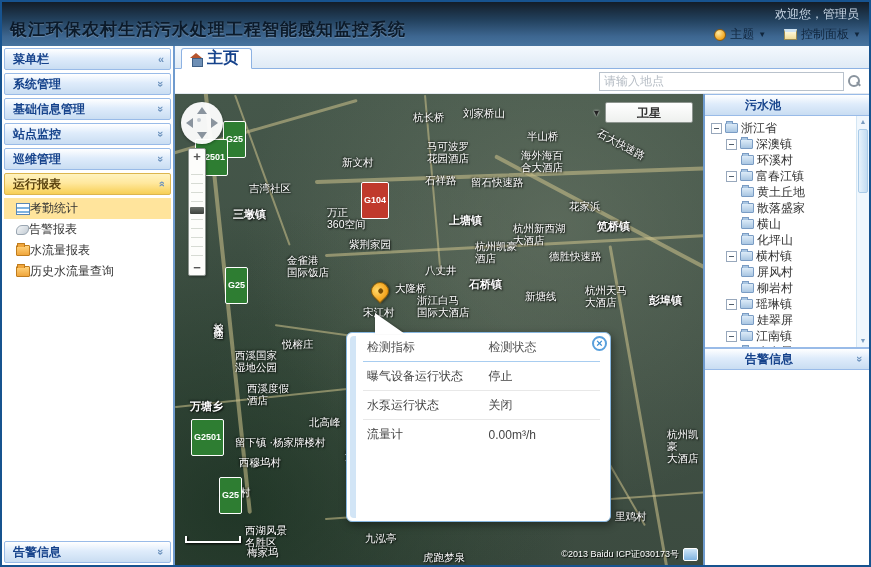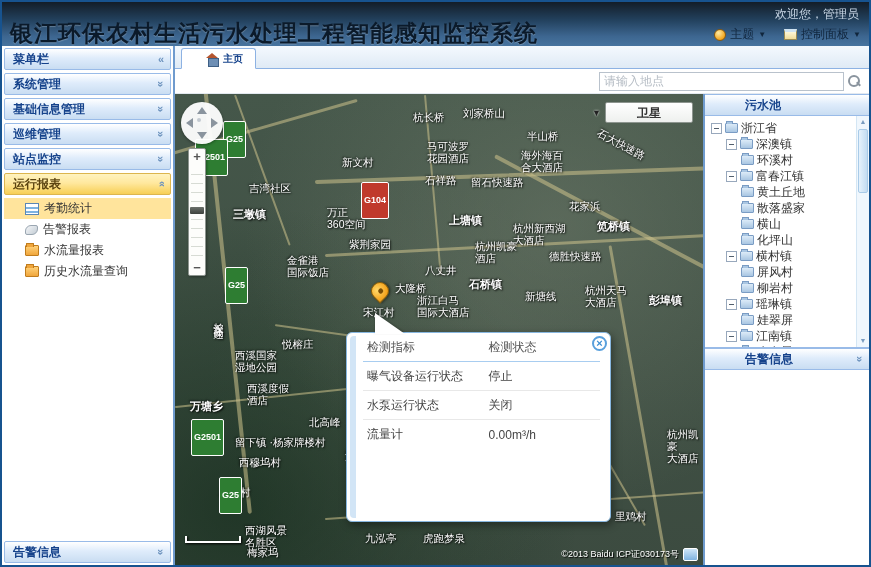--- a/index.html
+++ b/index.html
@@ -3,21 +3,21 @@
 <meta charset="utf-8">
 <style>
   * { margin:0; padding:0; box-sizing:border-box; }
   html,body { width:871px; height:567px; overflow:hidden; font-family:"Liberation Sans",sans-serif; }
   .app { position:relative; width:871px; height:567px; background:#fff; border:2px solid #17538f; display:flex; flex-direction:column; }
 
   
   .hdr { height:44px; flex:0 0 44px; background:linear-gradient(180deg,#131d28 0%,#24425f 45%,#3d6globally 0%,#3d6690 80%,#47749f 100%);
          background:linear-gradient(180deg,#131d28 0%,#22405c 40%,#3d6690 78%,#47749f 100%);
          position:relative; color:#0d1c2c; }
-  .hdr-title { position:absolute; left:8px; top:16px; font-size:23px; font-weight:bold; color:#0b1a2a; text-shadow:0 1px 1px rgba(255,255,255,.25); letter-spacing:1px; }
+  .hdr-title { position:absolute; left:8px; top:16px; font-size:17px; font-weight:bold; color:#0b1a2a; text-shadow:0 1px 1px rgba(255,255,255,.25); letter-spacing:1px; }
   .hdr-welcome { position:absolute; right:10px; top:4px; font-size:12px; color:#c9d7e6; }
   .hdr-btns { position:absolute; right:8px; top:24px; display:flex; gap:18px; font-size:12px; color:#10253c; }
   .hdr-btn { display:flex; align-items:center; gap:4px; cursor:pointer; }
   .ico-theme { width:12px; height:12px; border-radius:50%; background:radial-gradient(circle at 35% 30%,#ffe9a0,#f2a51e 70%,#b97413); border:1px solid #8a5a10; }
   .ico-panel { width:13px; height:11px; background:linear-gradient(#fdf6d8,#f0dc9a); border:1px solid #9a8b55; border-top:3px solid #cfe3f2; }
   .caret { font-size:8px; color:#10253c; }
 
   
   .cols { flex:1; display:flex; min-height:0; }
 
@@ -26,35 +26,35 @@
   .bar { height:22px; flex:0 0 22px; display:flex; align-items:center; justify-content:space-between; padding:0 6px 0 8px;
          background:linear-gradient(#ffffff,#dfecfb 45%,#c9ddf2); border:1px solid #99bbe8; border-radius:2px;
          font-size:12px; font-weight:bold; color:#15428b; cursor:pointer; }
   .bar + .bar { margin-top:3px; }
   .bar .chev { color:#6d93be; font-size:11px; font-weight:bold; display:inline-block; }
   .chev.down { transform:rotate(90deg); }
   .chev.up { transform:rotate(-90deg); }
   .bar.menu { margin-bottom:3px; }
   .bar.yellow { margin-top:3px; background:linear-gradient(#fff3c0,#ffe89e 45%,#f7cf55); border-color:#dcb54e; color:#5b4310; }
   .submenu { background:#fff; padding:3px 0 4px 0; }
-  .smi { height:21px; display:flex; align-items:center; gap:5px; padding-left:21px; font-size:12px; color:#333; cursor:pointer; }
+  .smi { height:21px; display:flex; align-items:center; padding-left:12px; font-size:12px; color:#333; cursor:pointer; }
   .smi.sel { background:#ffe49c; }
   .sb-spacer { flex:1; background:#fff; }
   .bar.bottom { margin-bottom:2px; }
 
   
   .ico-report { width:14px; height:12px; background:linear-gradient(#fff 0 3px,#7fb3e0 3px 5px,#fff 5px 7px,#7fb3e0 7px 9px,#fff 9px); border:1px solid #5b87b5; }
   .ico-tag { width:13px; height:10px; background:linear-gradient(135deg,#f4f6f8,#c3ccd4); border:1px solid #9aa6b1; border-radius:6px 2px 6px 2px; }
   .ico-folder { width:14px; height:11px; background:linear-gradient(#ffd27a,#f0a63c); border:1px solid #c07c1d; border-radius:1px; position:relative; }
   .ico-folder::before { content:""; position:absolute; left:0; top:-3px; width:6px; height:3px; background:#f0a63c; border:1px solid #c07c1d; border-bottom:none; border-radius:1px 1px 0 0; }
 
   
   .main { flex:1; display:flex; flex-direction:column; min-width:0; }
   .tabstrip { height:23px; flex:0 0 23px; background:linear-gradient(#f4f9fe,#dfeaf5); border-bottom:1px solid #8db2e3; padding:2px 0 0 6px; display:flex; align-items:flex-end; }
-  .tab { height:21px; margin-bottom:-1px; display:flex; align-items:center; gap:4px; padding:0 12px 0 24px; background:#fff; border:1px solid #8db2e3; border-bottom-color:#fff; border-radius:3px 3px 0 0; font-size:10px; color:#15428b; font-weight:bold; cursor:pointer; }
+  .tab { height:21px; margin-bottom:-1px; display:flex; align-items:center; gap:4px; padding:0 12px 0 8px; background:#fff; border:1px solid #8db2e3; border-bottom-color:#fff; border-radius:3px 3px 0 0; font-size:16px; color:#15428b; font-weight:bold; cursor:pointer; }
   .ico-home { width:13px; height:12px; position:relative; }
   .ico-home::before { content:""; position:absolute; left:0; top:0; border-left:6.5px solid transparent; border-right:6.5px solid transparent; border-bottom:5px solid #b5552e; }
   .ico-home::after { content:""; position:absolute; left:2px; top:5px; width:9px; height:7px; background:#6e8fb5; border:1px solid #3e5f85; }
 
   .searchrow { height:25px; flex:0 0 25px; background:#fff; display:flex; align-items:center; justify-content:flex-end; padding-right:8px; gap:3px; border-bottom:1px solid #e3e9f0; }
   .searchrow input { width:245px; height:19px; border:1px solid #b9c2cc; font-size:12px; padding:0 4px; color:#333; }
   .searchrow input::placeholder { color:#b5bcc4; }
   .ico-mag { width:14px; height:14px; position:relative; cursor:pointer; }
   .ico-mag::before { content:""; position:absolute; left:1px; top:1px; width:8px; height:8px; border:2px solid #8a949e; border-radius:50%; }
   .ico-mag::after { content:""; position:absolute; left:9px; top:9px; width:5px; height:2px; background:#8a949e; transform:rotate(45deg); }
@@ -163,25 +163,25 @@
       <div id="sb-sections">
           <div class="bar">
             <span>系统管理</span>
             <span class="chev down">»</span>
           </div>
           <div class="bar">
             <span>基础信息管理</span>
             <span class="chev down">»</span>
           </div>
           <div class="bar">
+            <span>站点监控</span>
+            <span class="chev down">»</span>
+          </div>
+          <div class="bar">
             <span>巡维管理</span>
-            <span class="chev down">»</span>
-          </div>
-          <div class="bar">
-            <span>站点监控</span>
             <span class="chev down">»</span>
           </div>
         </div>
       <div class="bar yellow">
         <span>运行报表</span>
         <span class="chev up">»</span>
       </div>
       <div class="submenu" id="sb-submenu">
           <div class="smi sel">
             <span class="ico-report"></span>
@@ -280,21 +280,21 @@
 酒店</span>
               <span class="maplabel b" style="left: 15px; top: 306px;">万塘乡</span>
               <span class="maplabel" style="left: 134px; top: 322px;">北高峰</span>
               <span class="maplabel" style="left: 60px; top: 342px;">留下镇 ·杨家牌楼村</span>
               <span class="maplabel" style="left: 64px; top: 362px;">西穆坞村</span>
               <span class="maplabel" style="left: 170px; top: 356px;">法云安缦</span>
               <span class="maplabel" style="left: 44px; top: 392px;">屏峰村</span>
               <span class="maplabel" style="left: 70px; top: 430px;">西湖风景
 名胜区</span>
               <span class="maplabel" style="left: 190px; top: 438px;">九泓亭</span>
-              <span class="maplabel" style="left: 248px; top: 438px;">虎跑梦泉</span>
+              <span class="maplabel" style="left: 248px; top: 457px;">虎跑梦泉</span>
               <span class="maplabel" style="left: 72px; top: 452px;">梅家坞</span>
               <span class="maplabel" style="left: 440px; top: 416px;">里鸡村</span>
               <span class="maplabel" style="left: 492px; top: 334px;">杭州凯豪
 大酒店</span>
               <span class="maplabel v" style="left: 38px; top: 220px;">长深高速</span>
               <span class="shield" style="left: 48px; top: 27px;">G25</span>
               <span class="shield" style="left: 20px; top: 45px;">G2501</span>
               <span class="shield red" style="left: 186px; top: 88px;">G104</span>
               <span class="shield" style="left: 50px; top: 173px;">G25</span>
               <span class="shield" style="left: 16px; top: 325px;">G2501</span>

